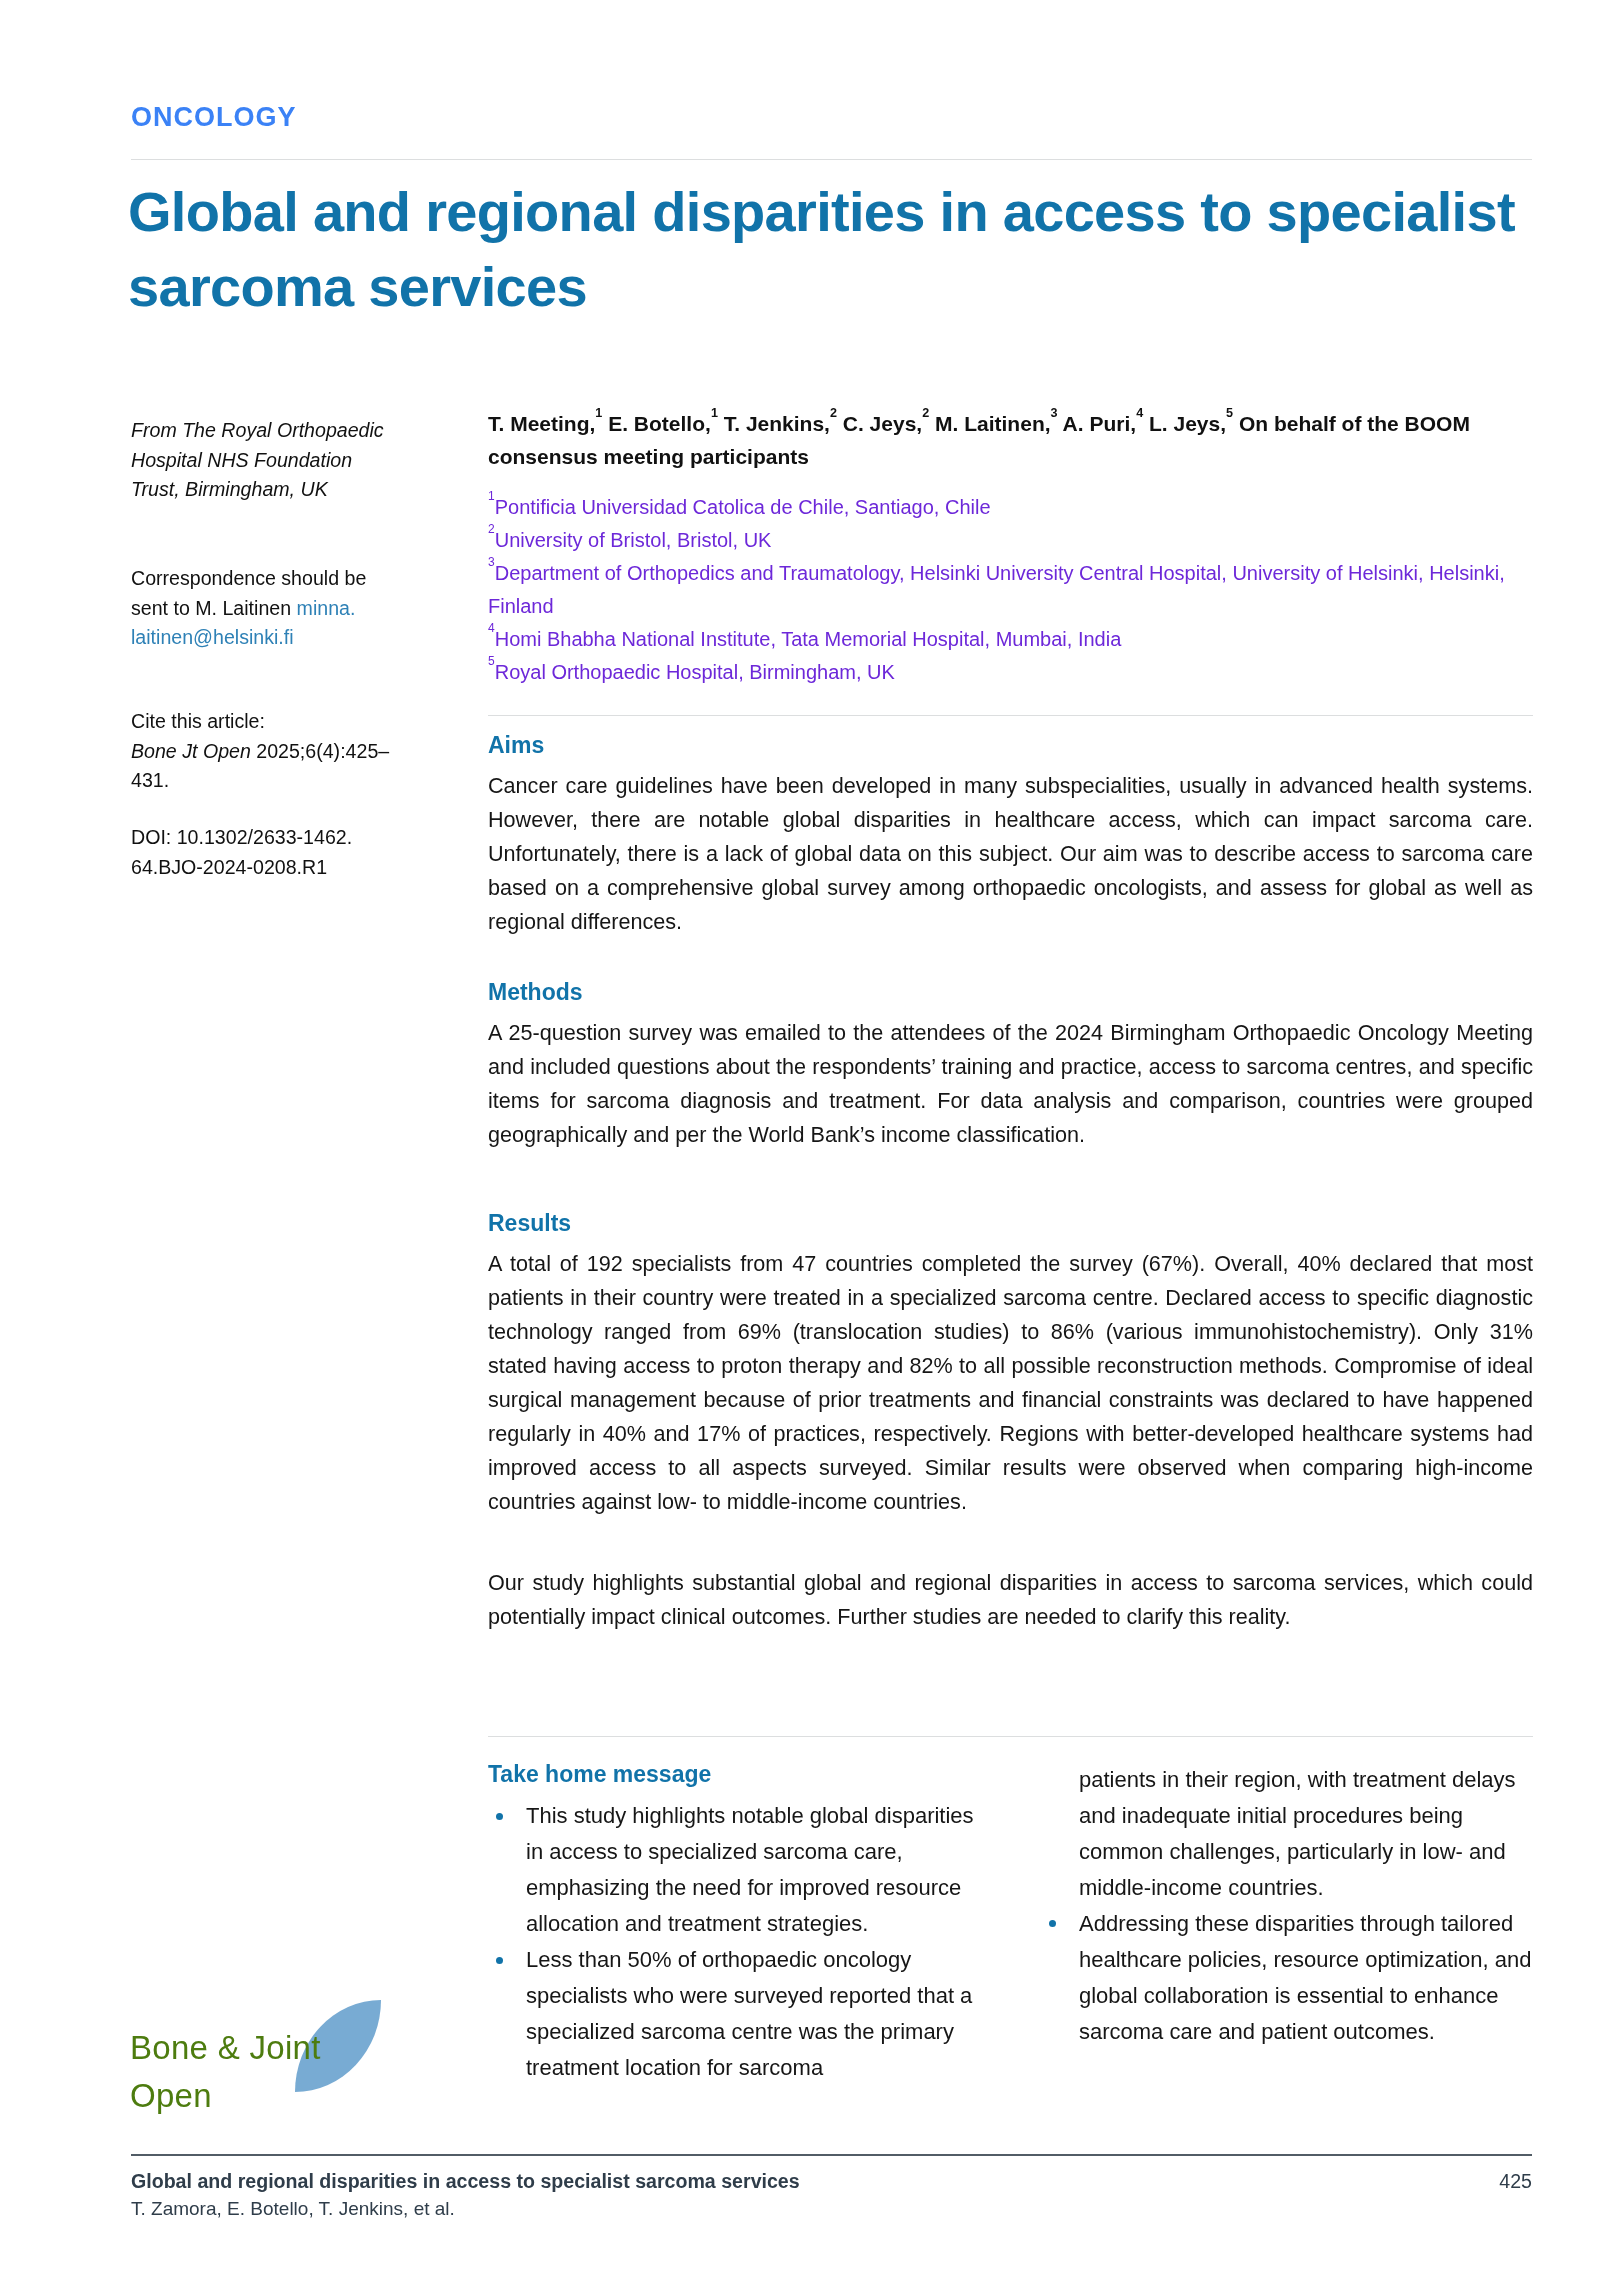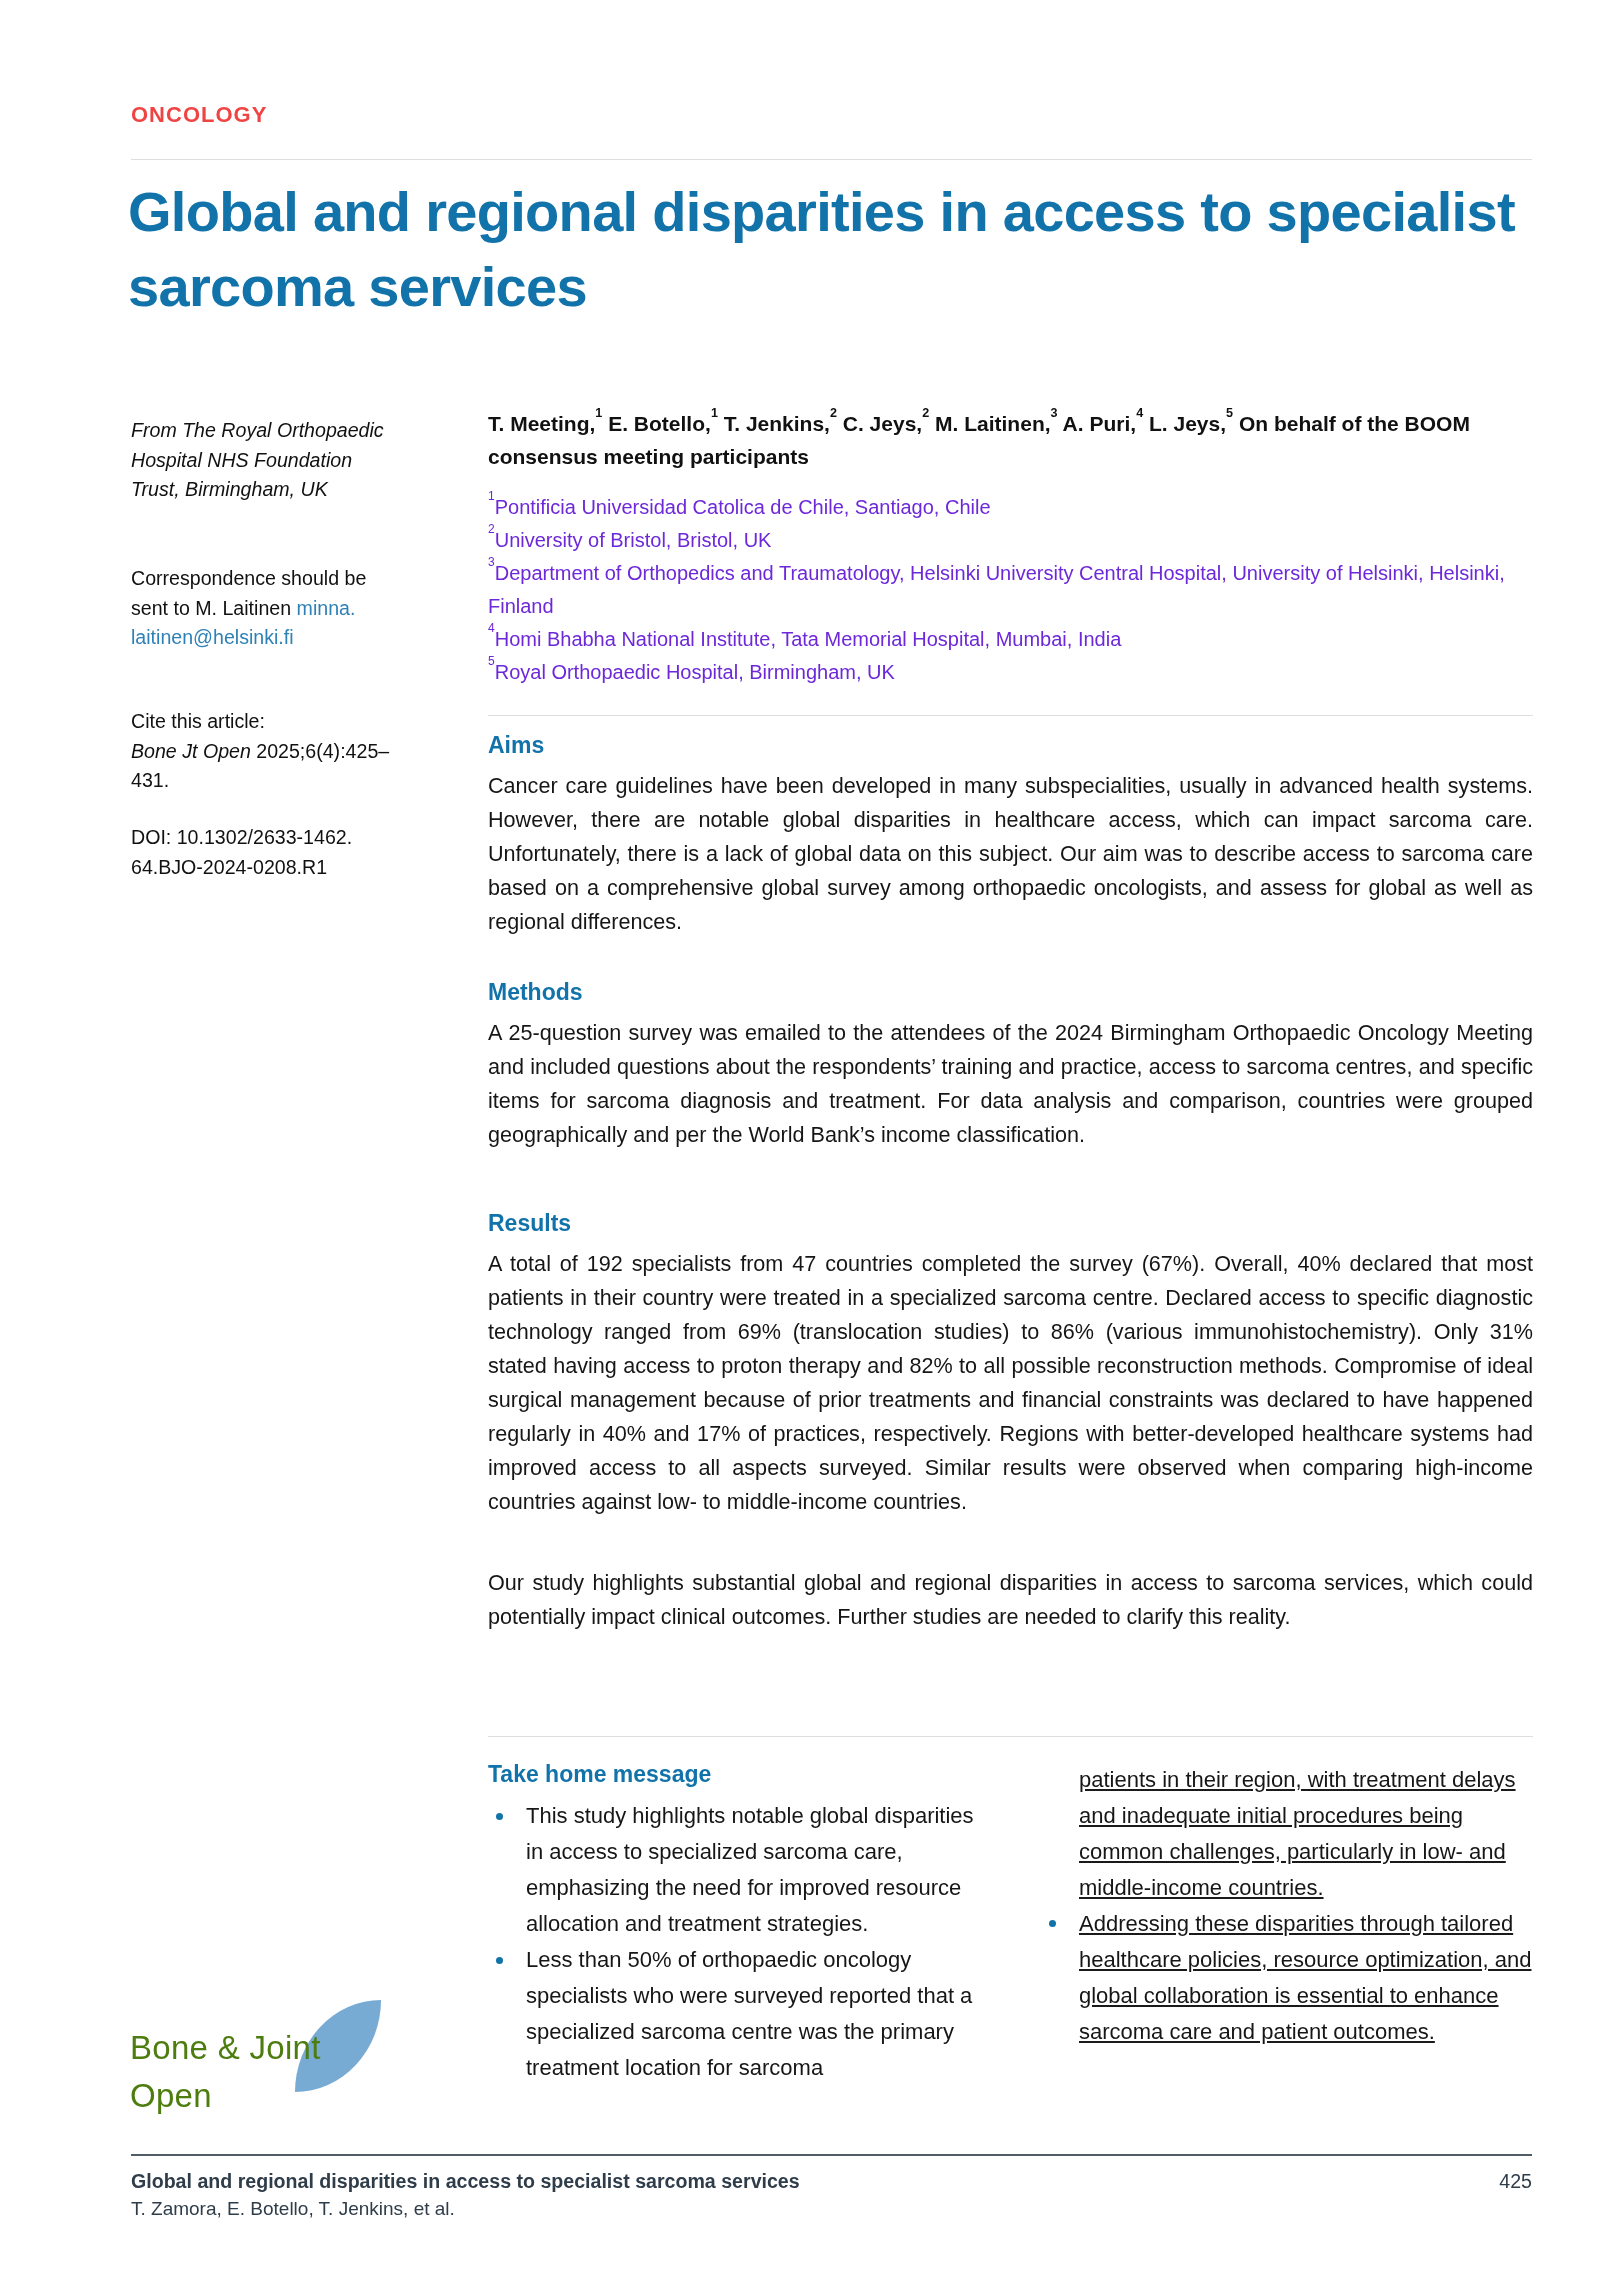--- a/index.html
+++ b/index.html
@@ -3,21 +3,21 @@
 <meta charset="utf-8">
 <style>
   html,body { margin:0; padding:0; background:#ffffff; }
   .page {
     position:relative; width:1623px; height:2295px; background:#ffffff;
     font-family:"Liberation Sans", sans-serif; color:#1a1a1a; overflow:hidden;
   }
   
   .kicker {
     position:absolute; left:131px; top:102px;
-    font-size:22px; font-weight:bold; letter-spacing:1px; color:#ef4444;
+    font-size:27px; font-weight:bold; letter-spacing:1px; color:#3b82f6;
   }
   .header-right {
     position:absolute; left:1241px; top:93px; width:292px; height:65px;
     display:flex; align-items:center;
   }
   .x-icon svg { width:37px; height:37px; display:block; }
   .handle { font-size:21.6px; font-weight:bold; color:#33414e; margin-left:13px; white-space:nowrap; }
   .oa-icon { margin-left:auto; }
   .oa-icon svg { width:48px; height:63px; display:block; }
   .rule { position:absolute; background:#dcdedf; height:1.3px; }
@@ -59,21 +59,21 @@
   .sec p {
     margin:0; font-size:21.6px; line-height:34px; text-align:justify; color:#161616;
   }
   #sec-aims { top:730px; }
   #sec-methods { top:977px; }
   #sec-results { top:1208px; }
   #sec-conclusion { top:1566px; }
   
   .th { position:absolute; left:488px; top:1759px; width:1045px; }
   .th-left  { position:absolute; left:0; top:0; width:505px; }
-  .th-right { position:absolute; left:553px; top:2.6px; width:492px;text-decoration:underline; }
+  .th-right { position:absolute; left:553px; top:2.6px; width:492px; }
   .th-item, .th-cont {
     position:relative; padding-left:38px; font-size:22px; line-height:36px; color:#161616;
   }
   .th-item::before {
     content:""; position:absolute; left:7.9px; top:14.4px;
     width:7.2px; height:7.2px; border-radius:50%; background:#1173a9;
   }
   
   .logo { position:absolute; left:130px; top:1995px; width:314px; height:137px; }
   .leaf {

